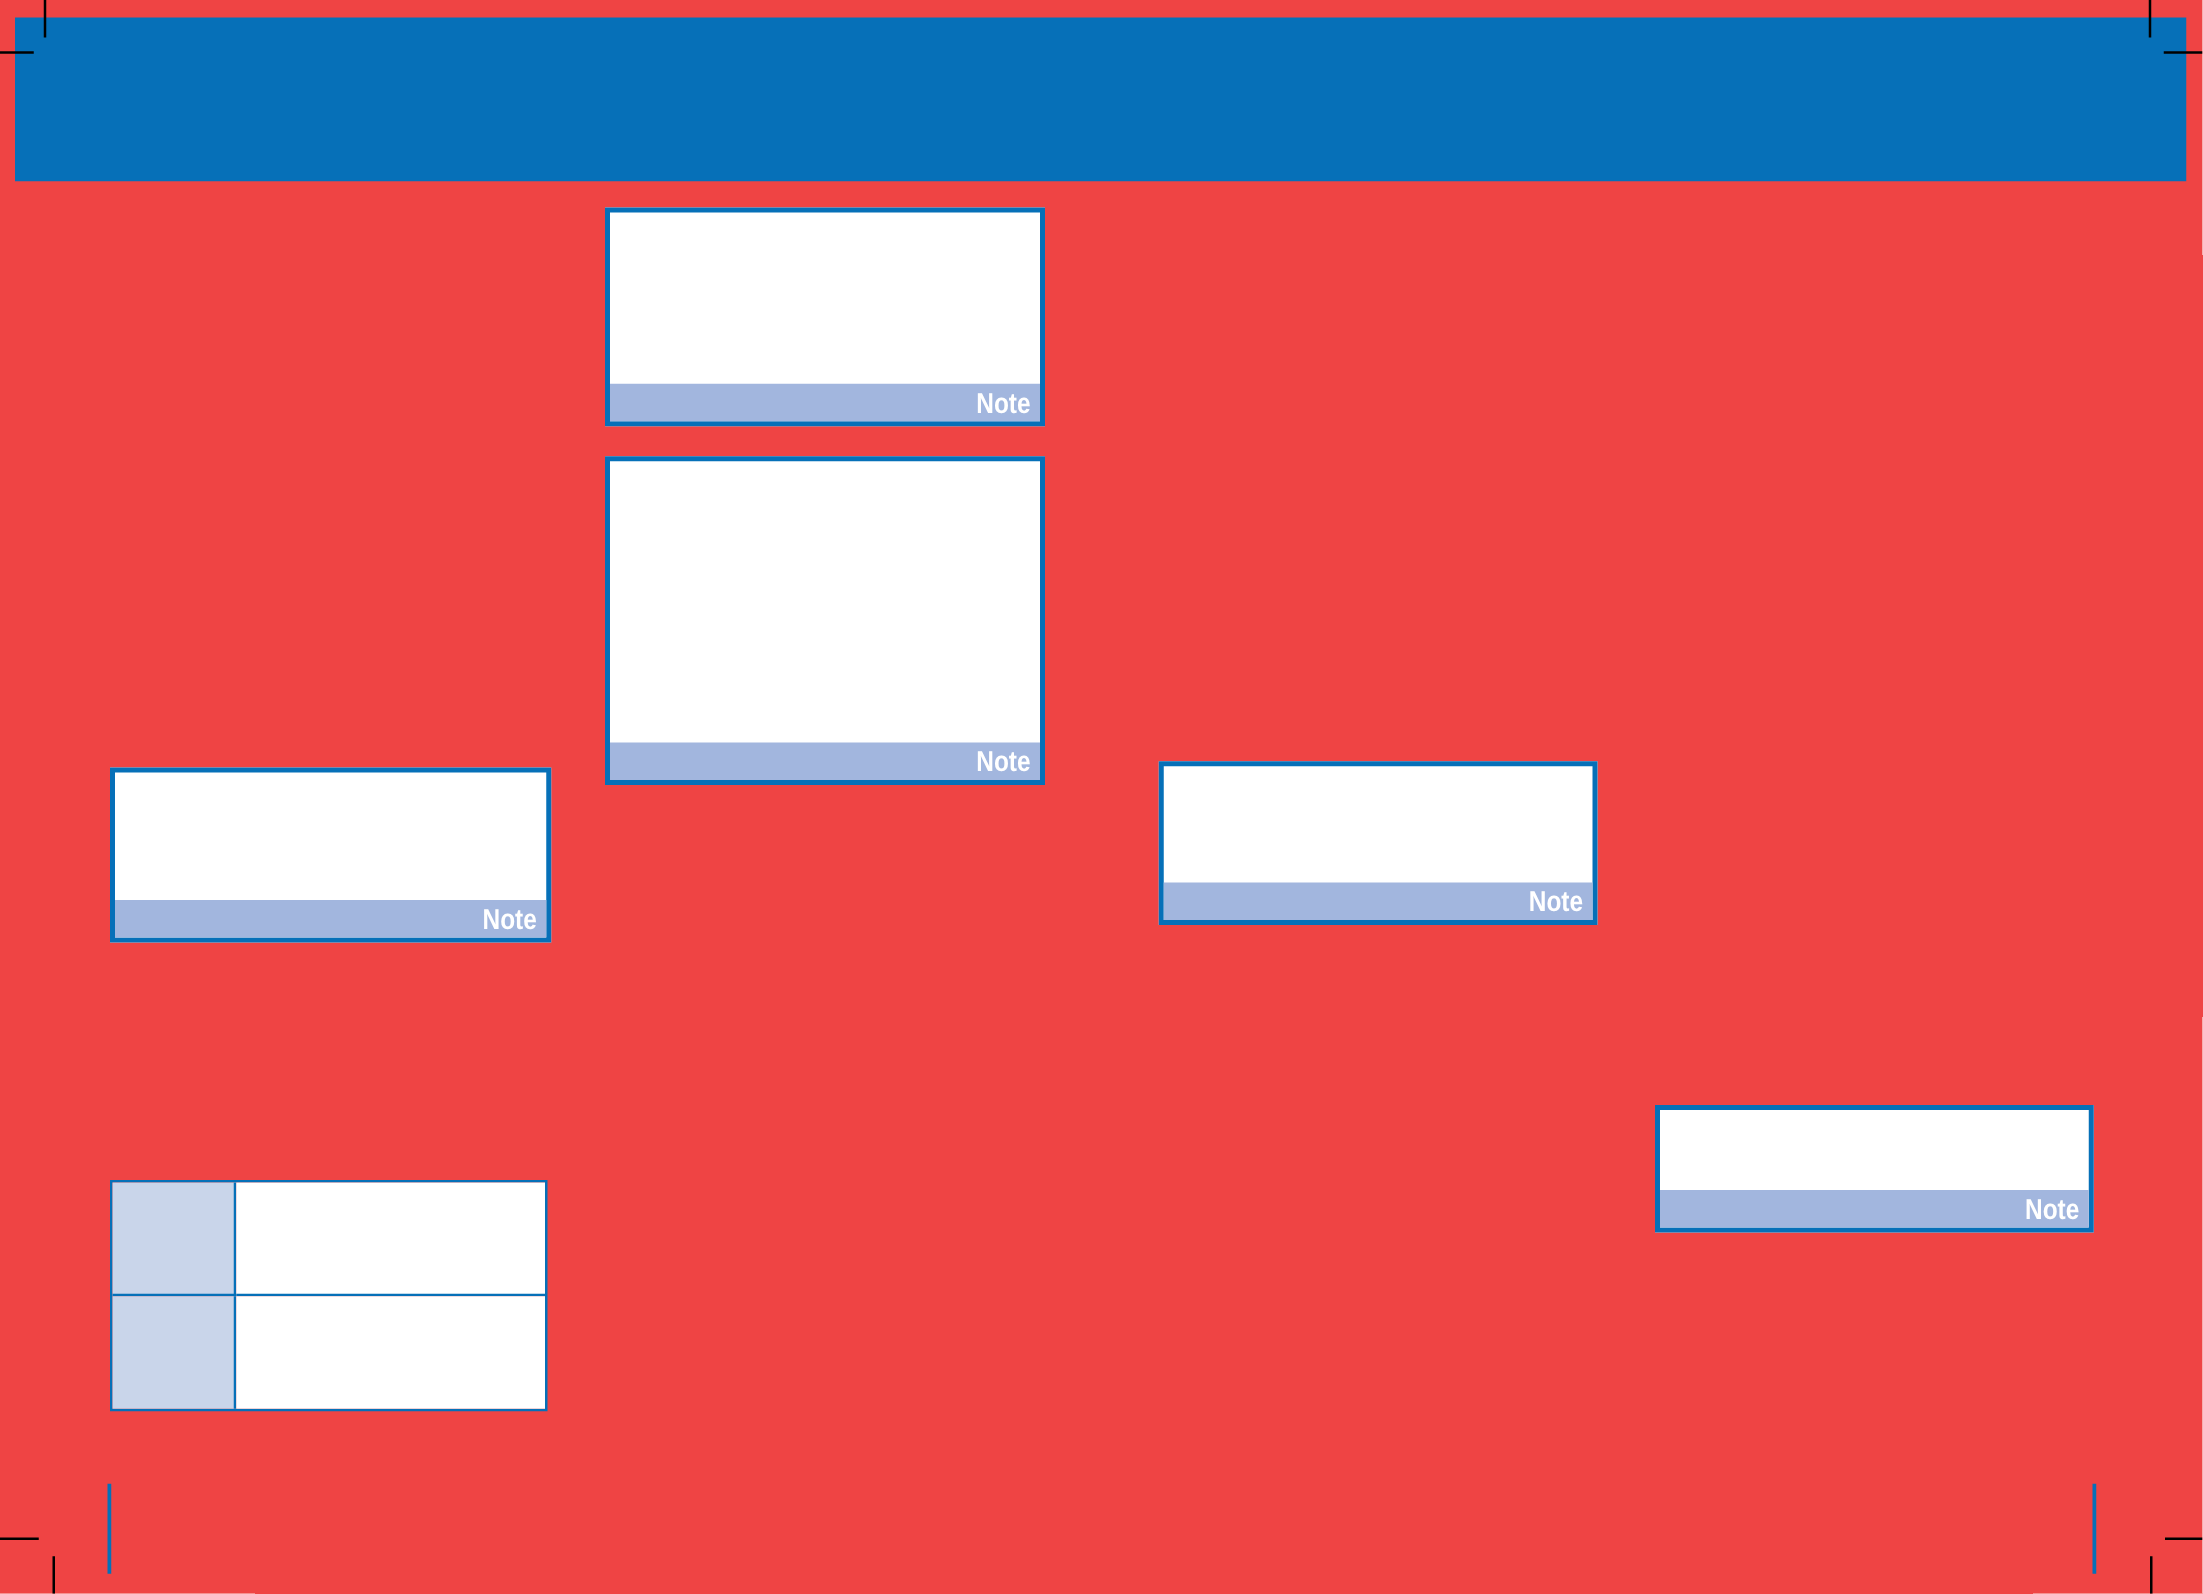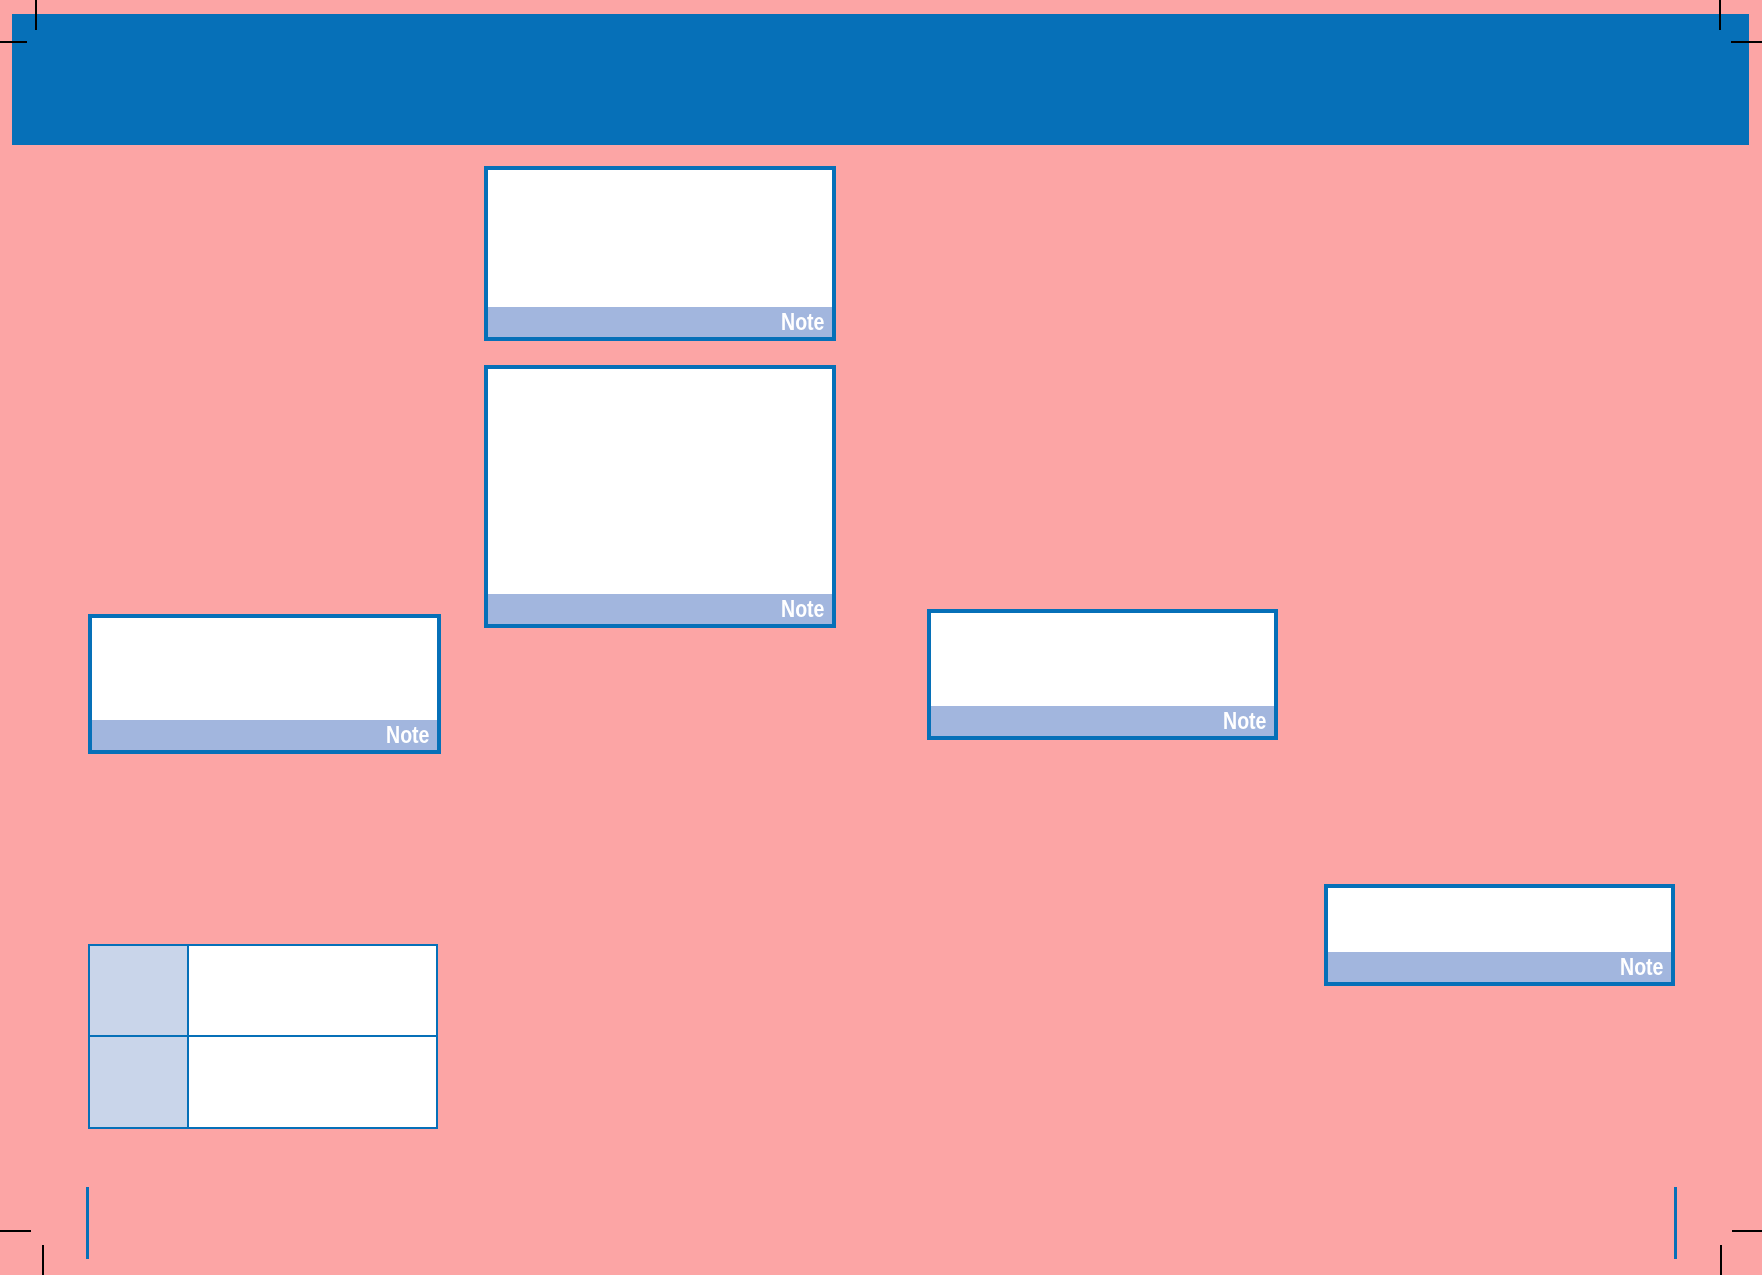--- a/index.html
+++ b/index.html
@@ -8,21 +8,21 @@
     width: 1762px;
     height: 1275px;
     background: #ffffff;
     overflow: hidden;
     font-family: "Liberation Sans", sans-serif;
   }
   .page {
     position: relative;
     width: 1762px;
     height: 1275px;
-    background: #fca5a5;
+    background: #ef4444;
   }
 
   
   .top-banner {
     position: absolute;
     left: 12px;
     top: 14px;
     width: 1737px;
     height: 131px;
     background: var(--accent);

